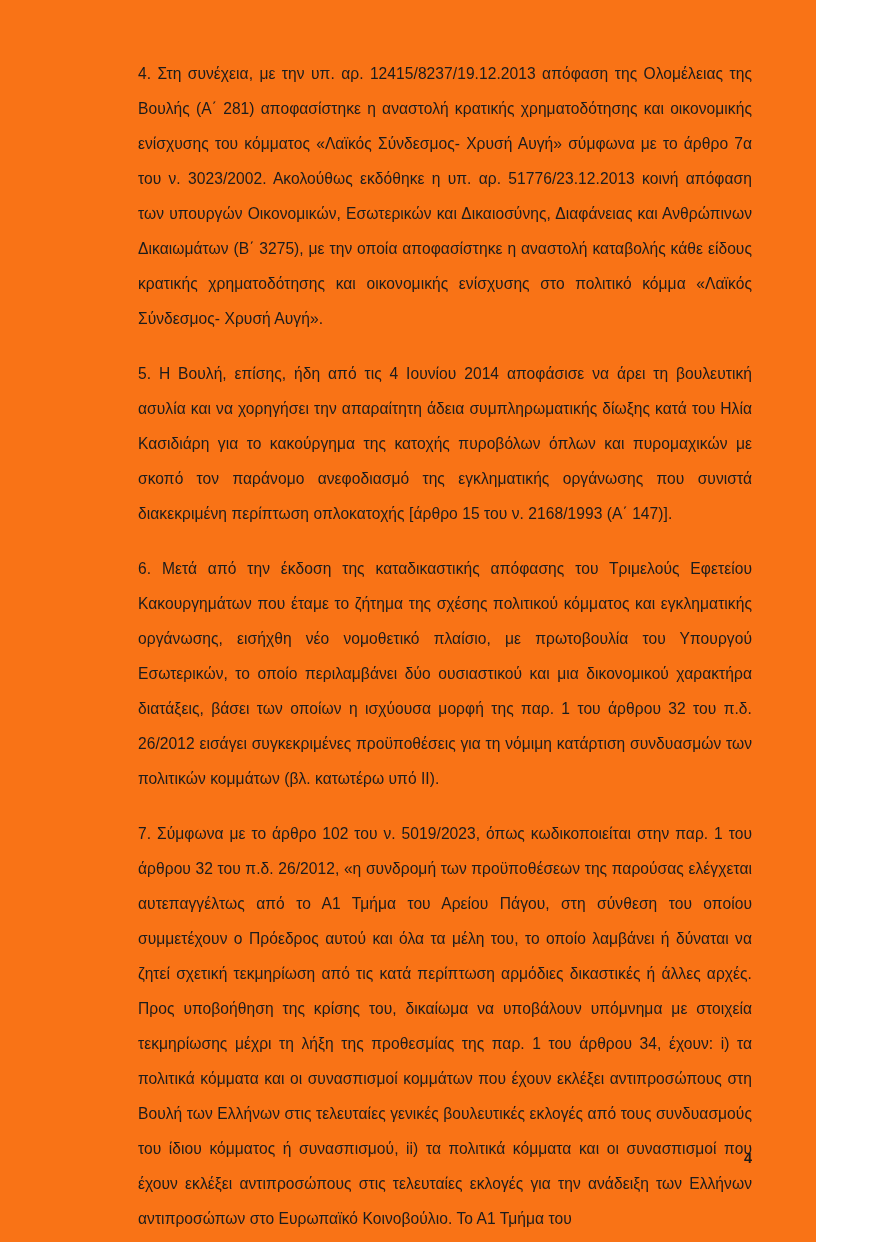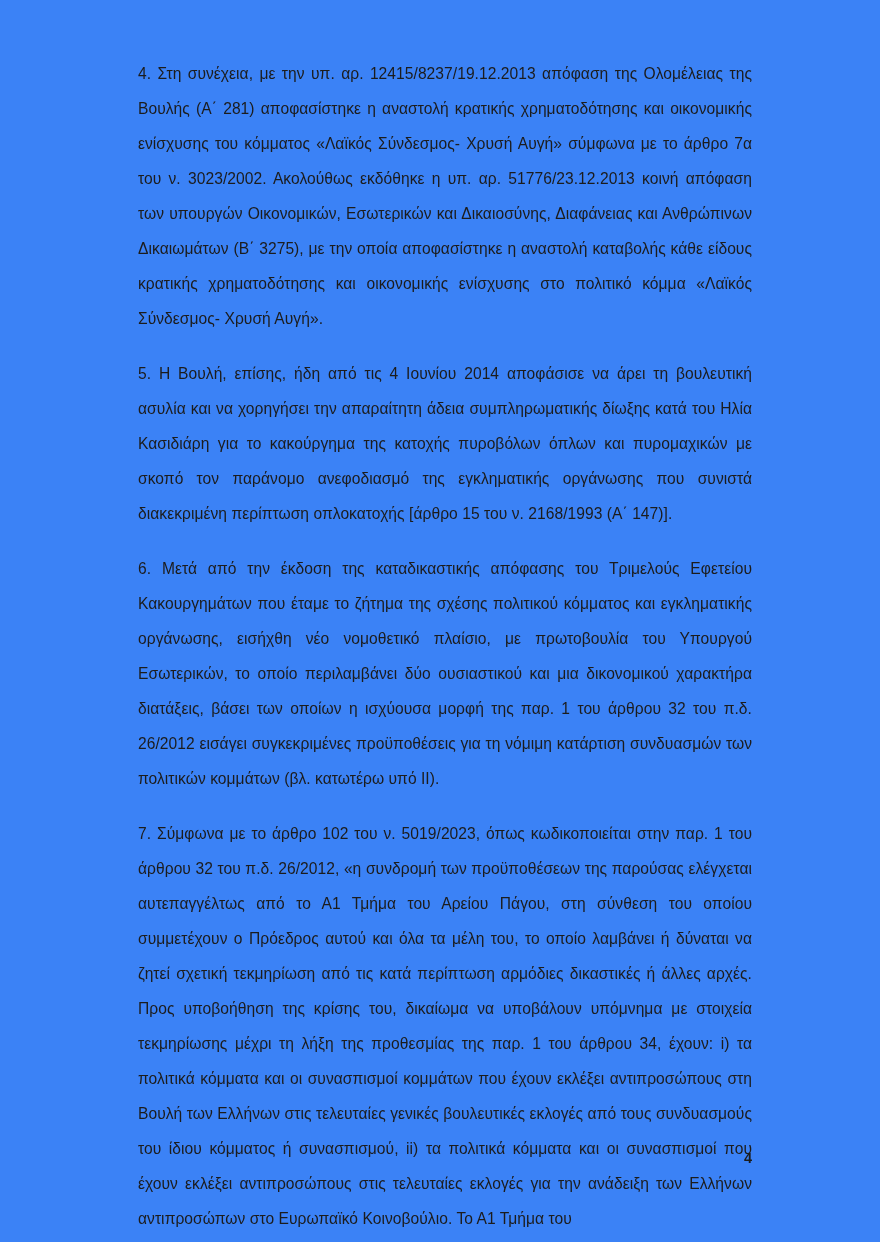--- a/index.html
+++ b/index.html
@@ -13,23 +13,23 @@
     height: 1242px;
     position: relative;
     font-family: "Liberation Sans", "DejaVu Sans", sans-serif;
     color: #1a1a1a;
     -webkit-font-smoothing: antialiased;
   }
   .page {
     position: absolute;
     left: 0;
     top: 0;
-    width: 880px;
+    width: 816px;
     height: 1242px;
-    background: #3b82f6;
+    background: #f97316;
     overflow: hidden;
   }
   .text-block {
     position: absolute;
     left: 138px;
     top: 56px;
     width: 614px;
   }
   .para {
     margin: 0 0 20px 0;

